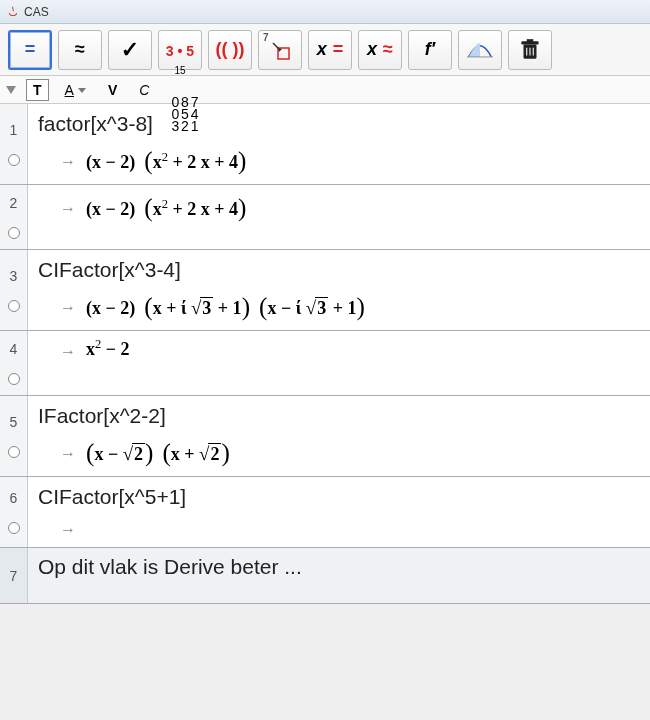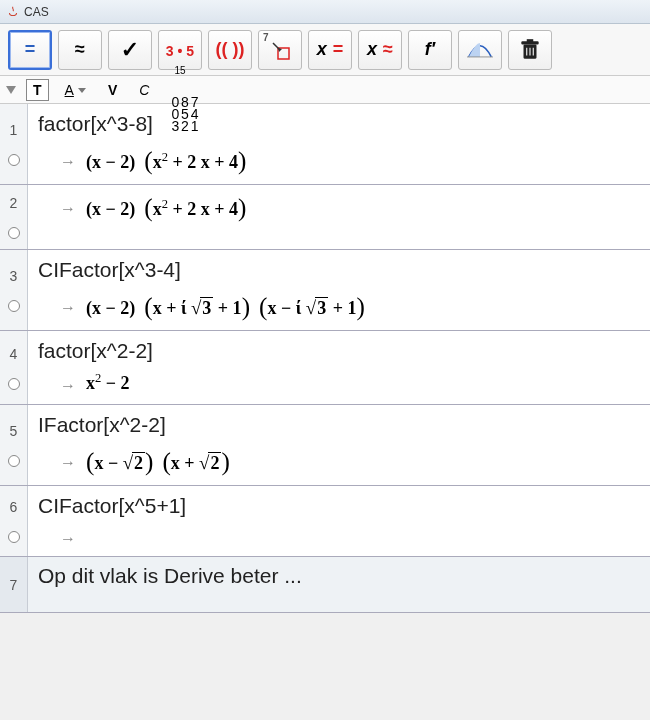--- a/index.html
+++ b/index.html
@@ -266,21 +266,20 @@
             </span><span class="b"> + 1</span><span class="paren-r">)</span></span>
         </div>
       </div>
     </div>
     <div class="row">
       <div class="gutter">
         <div>4</div>
         <div class="radio"></div>
       </div>
       <div class="cell">
-        <div class="input">factor[x^2-2]</div>
         <div class="output math">
           <span class="arrow">→</span>
           <span><span class="b">x</span><sup>2</sup> <span class="b">− 2</span></span>
         </div>
       </div>
     </div>
     <div class="row">
       <div class="gutter">
         <div>5</div>
         <div class="radio"></div>

